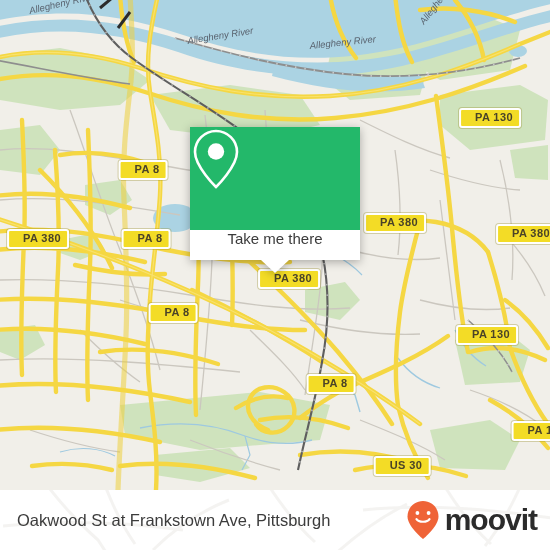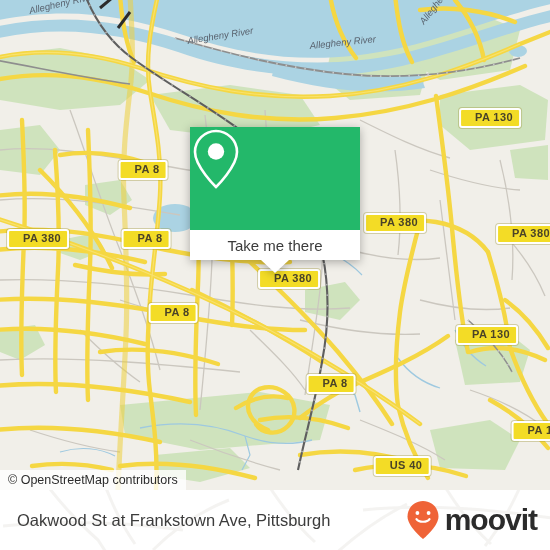--- a/index.html
+++ b/index.html
@@ -36,21 +36,21 @@
   .popup{
     position:absolute;left:190px;top:127px;width:170px;
     filter:drop-shadow(0 2px 5px rgba(0,0,0,.30));
   }
   .popup-top{
     height:103px;background:#23b86a;
     display:flex;align-items:center;justify-content:center;
   }
   .popup-bottom{
     height:30px;background:#ffffff;
-    display:flex;align-items:center;justify-content:center;
+    display:flex;align-items:flex-start;justify-content:center;
   }
   .popup-bottom span{
     font-size:15px;color:#3b3b3b;
     font-family:"Liberation Sans", sans-serif;
   }
   .popup-tail{
     position:absolute;left:50%;top:133px;transform:translateX(-50%);
     width:0;height:0;
     border-left:14px solid transparent;
     border-right:14px solid transparent;
@@ -261,36 +261,35 @@
     <div class="shield" style="left:143px;top:170px;">PA 8</div>
     <div class="shield" style="left:395px;top:223px;">PA 380</div>
     <div class="shield" style="left:527px;top:234px;">PA 380</div>
     <div class="shield" style="left:38px;top:239px;">PA 380</div>
     <div class="shield" style="left:146px;top:239px;">PA 8</div>
     <div class="shield" style="left:289px;top:279px;">PA 380</div>
     <div class="shield" style="left:173px;top:313px;">PA 8</div>
     <div class="shield" style="left:487px;top:335px;">PA 130</div>
     <div class="shield" style="left:331px;top:384px;">PA 8</div>
     <div class="shield" style="left:536px;top:431px;">PA 1</div>
-    <div class="shield" style="left:402px;top:466px;">US 40</div>
+    <div class="shield" style="left:402px;top:466px;">US 30</div>
 
     <div class="popup">
       <div class="popup-top">
         <svg width="52" height="64" viewBox="0 0 52 64">
           <path d="M26,4 C14.4,4 5,13.4 5,25 C5,39.5 26,60 26,60 C26,60 47,39.5 47,25 C47,13.4 37.6,4 26,4 Z" fill="none" stroke="#ffffff" stroke-width="2.6"></path>
           <circle cx="26" cy="24.5" r="8.2" fill="#ffffff"></circle>
         </svg>
       </div>
       <div class="popup-bottom">
         <span>Take me there</span>
       </div>
       <div class="popup-tail"></div>
     </div>
 
-    <div class="attrib">© OpenStreetMap contributors</div>
   </div>
 
   <div class="footer">
     <svg class="footer-bg" width="550" height="60" viewBox="0 0 550 60">
       <g stroke="#c9c5bd" stroke-width="3" fill="none">
         <path d="M40,-10 C55,10 72,30 95,50 L108,70"></path>
         <path d="M100,-10 C108,12 118,34 132,54"></path>
         <path d="M150,60 C170,40 196,22 226,10"></path>
         <path d="M262,-10 C276,12 292,34 312,52"></path>
         <path d="M330,66 C352,46 376,28 404,14"></path>

